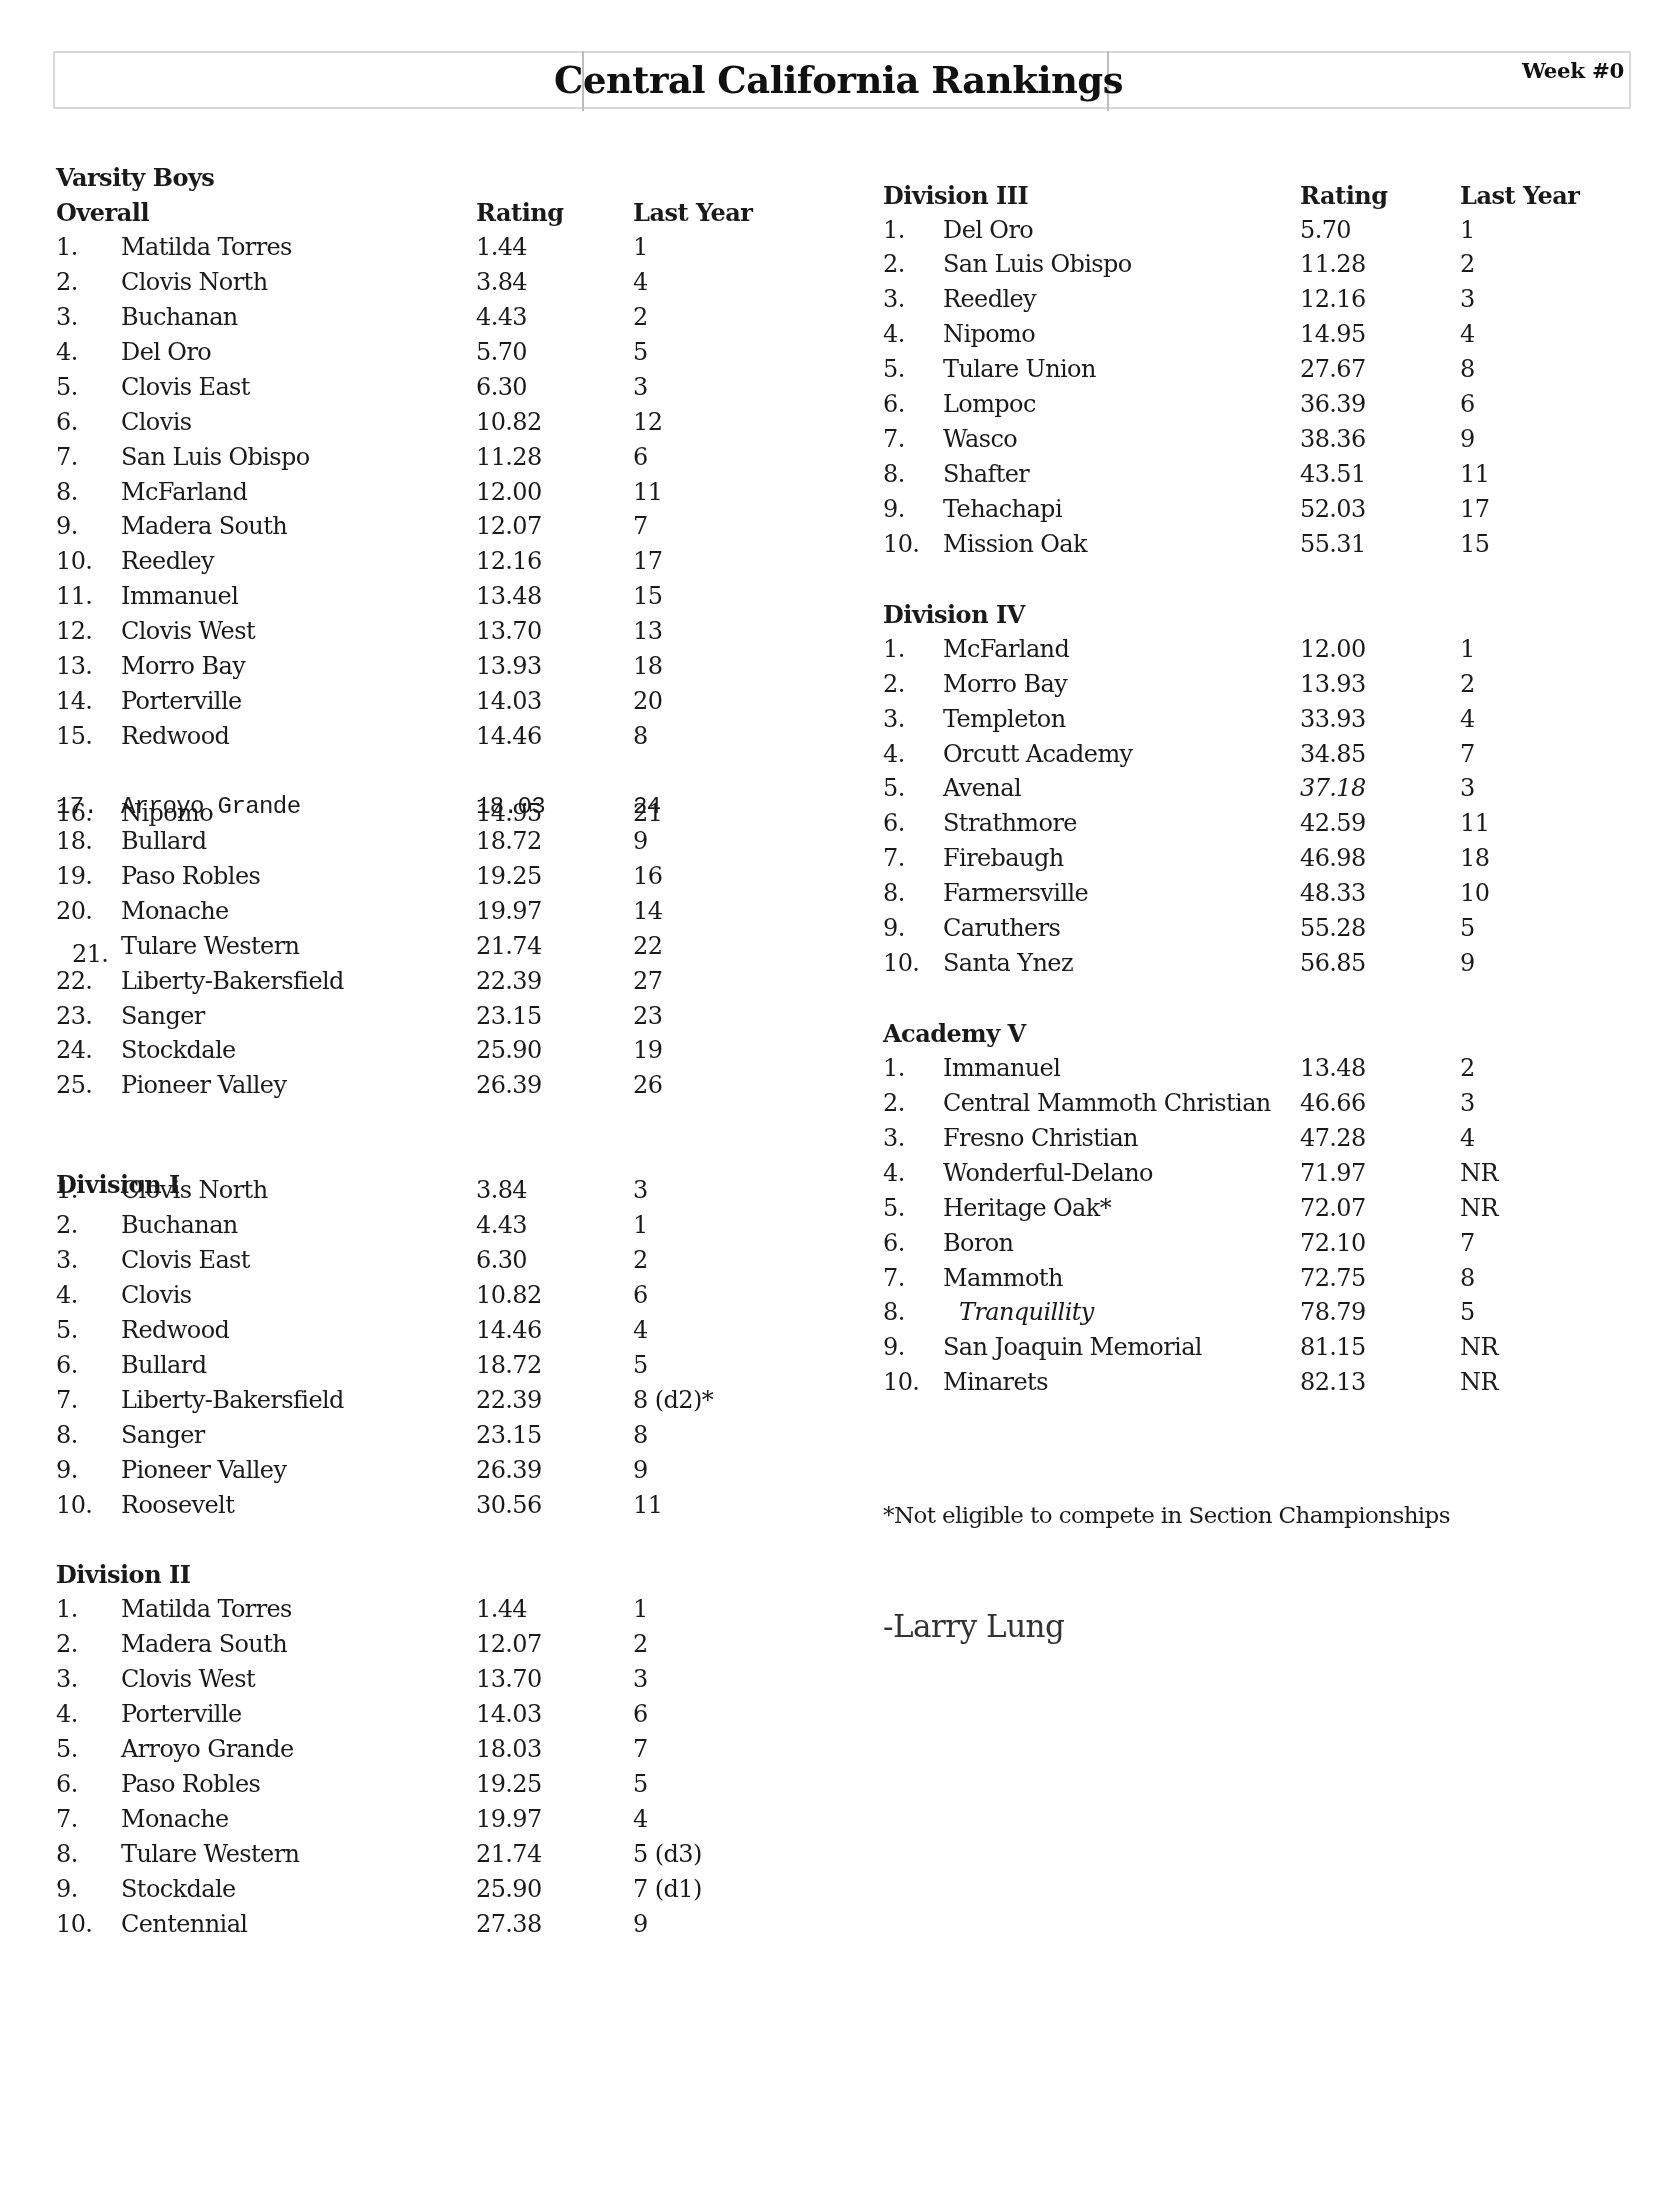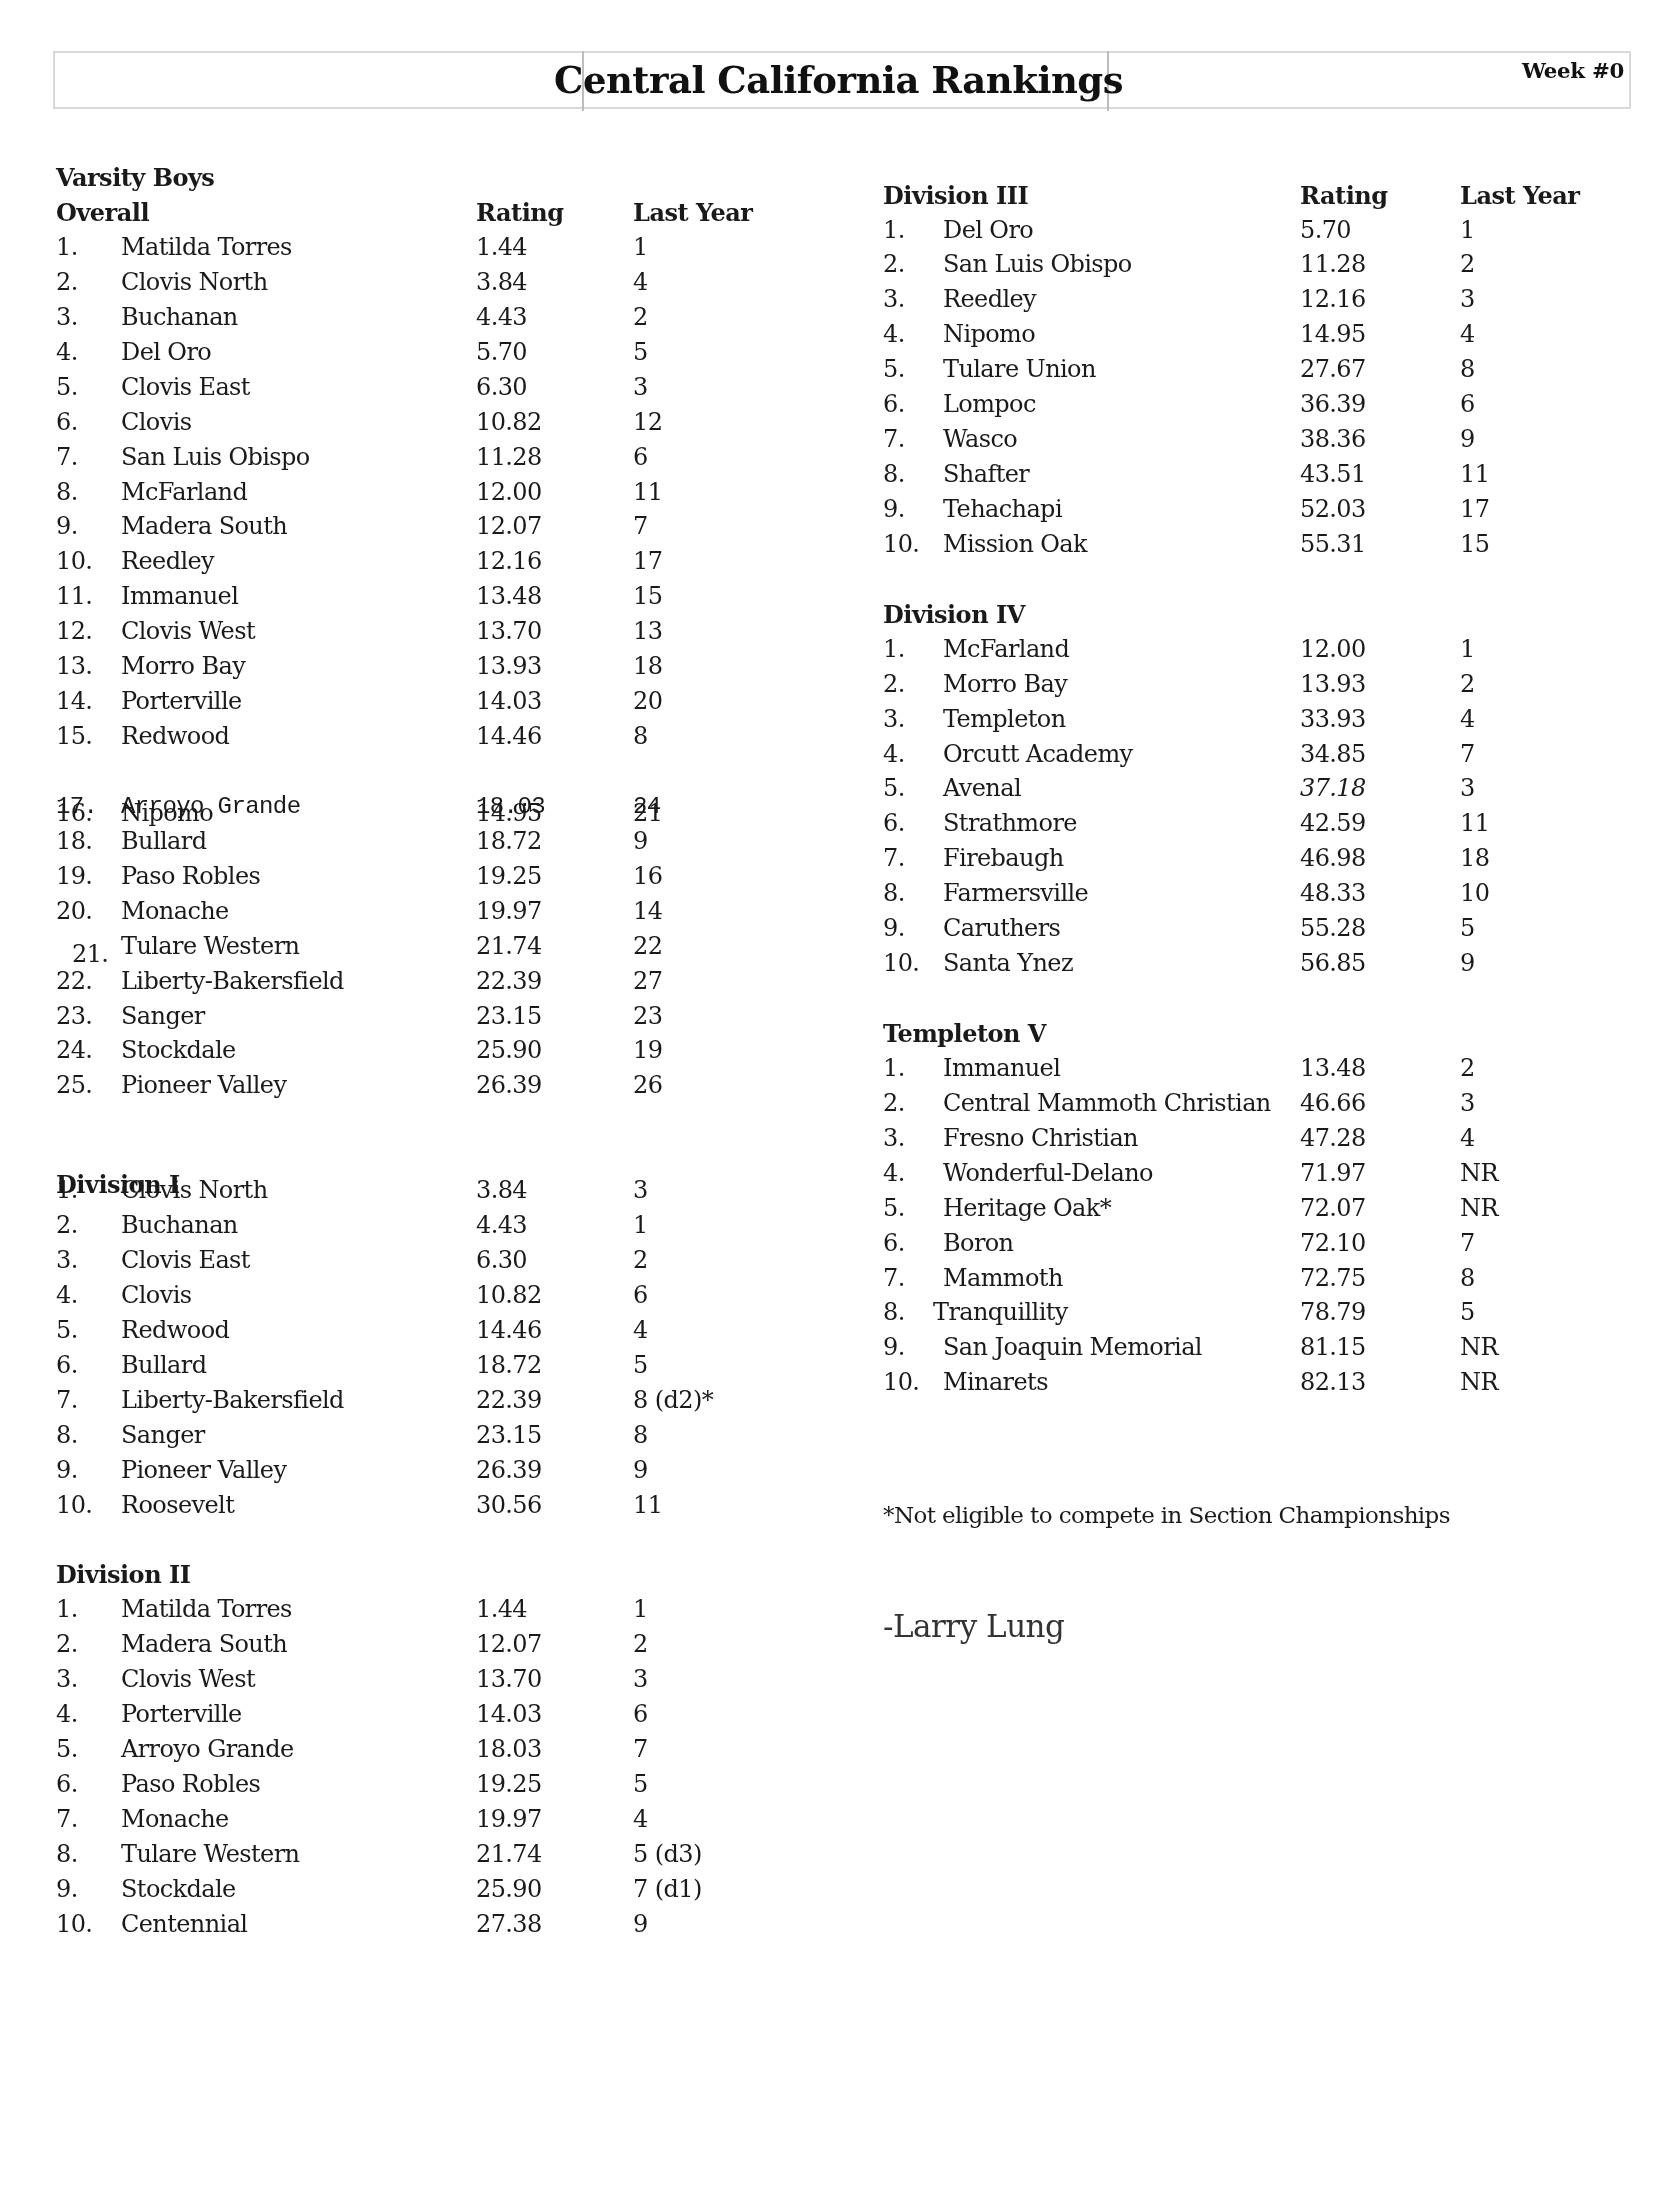--- a/index.html
+++ b/index.html
@@ -460,21 +460,21 @@
       <span class="c-rating" style="left: 417px;">55.28</span>
       <span class="c-last" style="left: 577px;">5</span>
     </div>
     <div class="line" style="left: 883px; top: 946px; width: 757px;">
       <span class="c-rank" style="left: 0px;">10.</span>
       <span class="c-name" style="left: 60px;">Santa Ynez</span>
       <span class="c-rating" style="left: 417px;">56.85</span>
       <span class="c-last" style="left: 577px;">9</span>
     </div>
     <div class="line hdr" style="left: 883px; top: 1016px; width: 757px;">
-      <span class="c-rank" style="left: 0px; font-weight: bold;">Templeton V</span>
+      <span class="c-rank" style="left: 0px; font-weight: bold;">Academy V</span>
     </div>
     <div class="line" style="left: 883px; top: 1051px; width: 757px;">
       <span class="c-rank" style="left: 0px;">1.</span>
       <span class="c-name" style="left: 60px;">Immanuel</span>
       <span class="c-rating" style="left: 417px;">13.48</span>
       <span class="c-last" style="left: 577px;">2</span>
     </div>
     <div class="line" style="left: 883px; top: 1086px; width: 757px;">
       <span class="c-rank" style="left: 0px;">2.</span>
       <span class="c-name" style="left: 60px;">Central Mammoth Christian</span>
@@ -506,21 +506,21 @@
       <span class="c-last" style="left: 577px;">7</span>
     </div>
     <div class="line" style="left: 883px; top: 1261px; width: 757px;">
       <span class="c-rank" style="left: 0px;">7.</span>
       <span class="c-name" style="left: 60px;">Mammoth</span>
       <span class="c-rating" style="left: 417px;">72.75</span>
       <span class="c-last" style="left: 577px;">8</span>
     </div>
     <div class="line" style="left: 883px; top: 1295px; width: 757px;">
       <span class="c-rank" style="left: 0px;">8.</span>
-      <span class="c-name" style="left: 50px;">Tranquillity</span>
+      <span class="c-name" style="left: 76px; font-style: italic;">Tranquillity</span>
       <span class="c-rating" style="left: 417px;">78.79</span>
       <span class="c-last" style="left: 577px;">5</span>
     </div>
     <div class="line" style="left: 883px; top: 1330px; width: 757px;">
       <span class="c-rank" style="left: 0px;">9.</span>
       <span class="c-name" style="left: 60px;">San Joaquin Memorial</span>
       <span class="c-rating" style="left: 417px;">81.15</span>
       <span class="c-last" style="left: 577px;">NR</span>
     </div>
     <div class="line" style="left: 883px; top: 1365px; width: 757px;">

